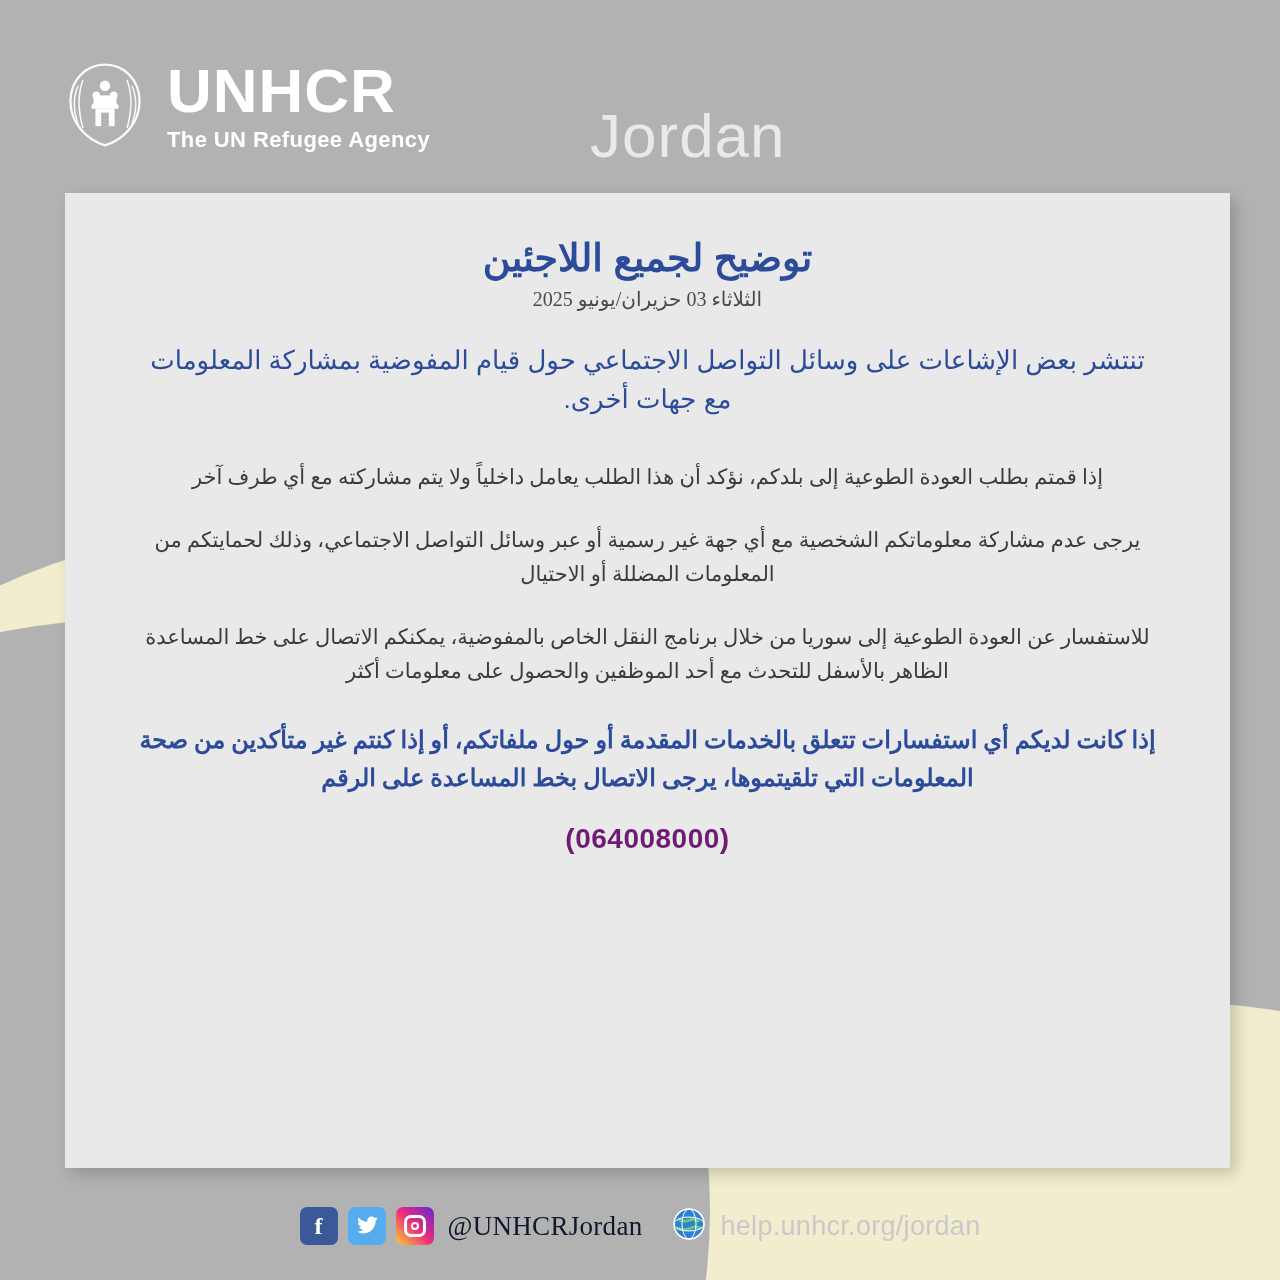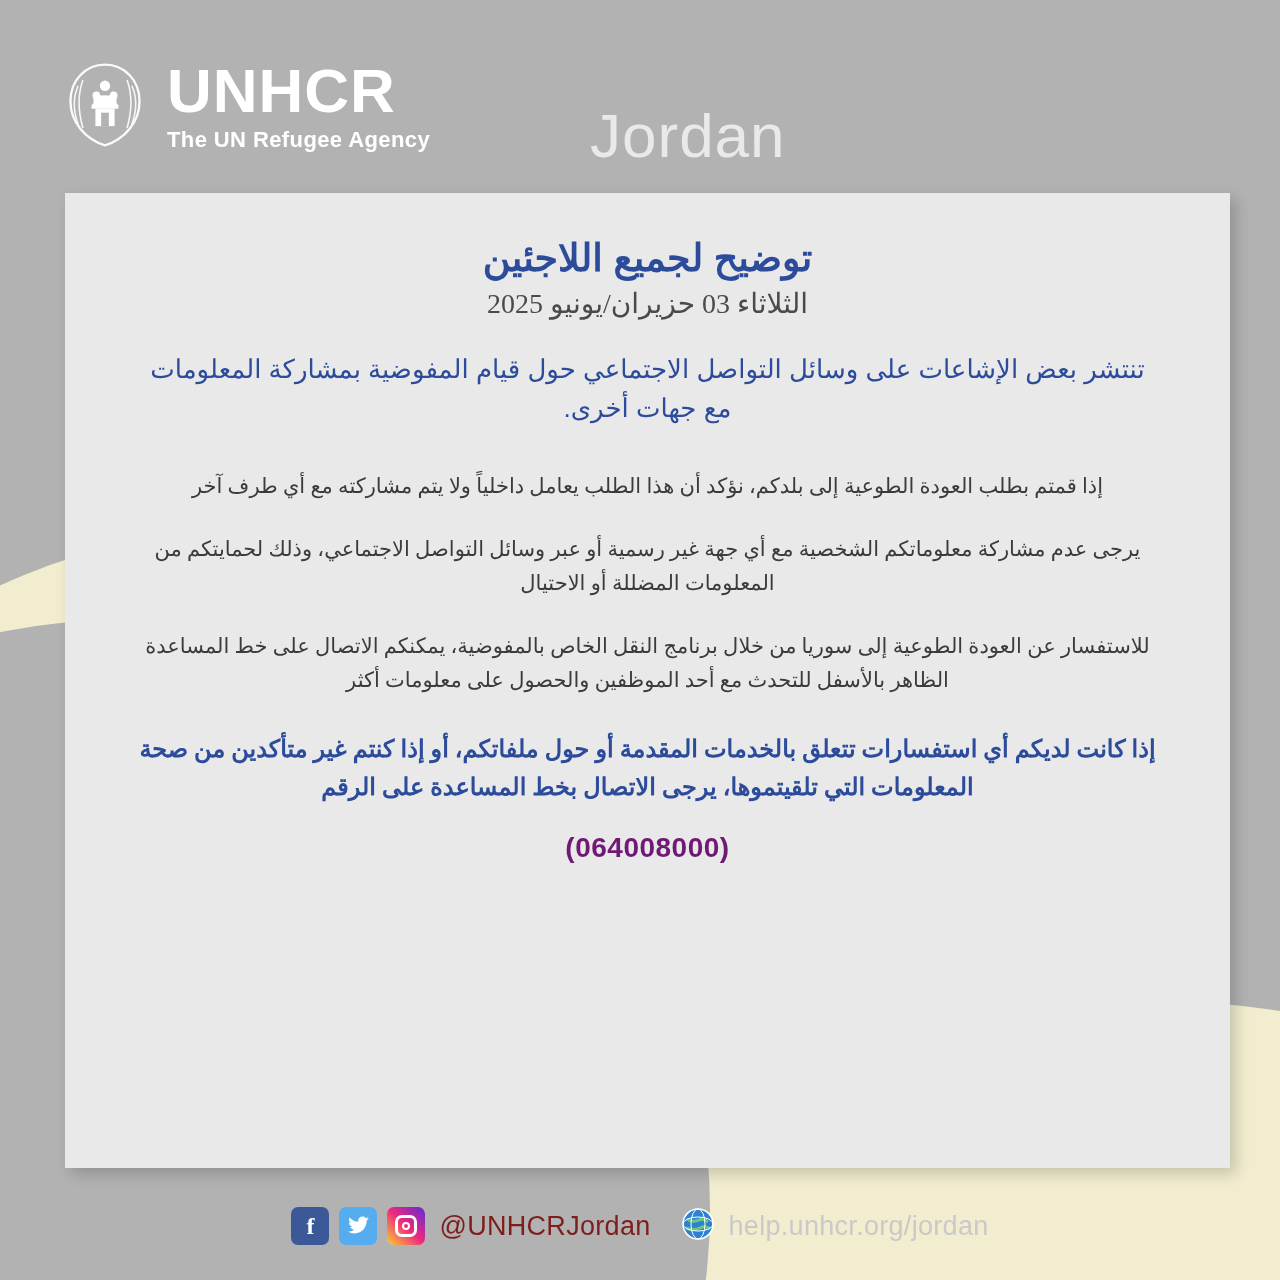--- a/index.html
+++ b/index.html
@@ -127,21 +127,21 @@
   }
   .title {
     color: #2c4b9b;
     font-size: 38px;
     font-weight: bold;
     margin: 8px 0 4px 0;
     line-height: 1.25;
   }
   .subtitle {
     color: #4a4a4a;
-    font-size: 28px;
+    font-size: 20px;
     margin: 0 0 30px 0;
     font-family: "Liberation Serif", serif;
   }
   .para-blue-bold {
     color: #2c4b9b;
     font-size: 26px;
     font-weight: normal;
     line-height: 1.5;
     margin: 0 0 42px 0;
     text-align: center;
@@ -226,23 +226,23 @@
   .ic-ig .ring:after {
     content: "";
     position: absolute;
     width: 8px; height: 8px;
     border: 2.5px solid #fff;
     border-radius: 50%;
     top: 4px; left: 4px;
     box-sizing: border-box;
   }
   .handle {
-    color: #7f1d1d;
+    color: #0f172a;
     font-size: 27px;
-    font-family: Liberation Sans, sans-serif;
+    font-family: Liberation Serif, serif;
     letter-spacing: 0.3px;
   }
   .globe {
     font-size: 34px;
     line-height: 1;
     margin-left: 16px;
   }
   .site {
     color: #c9c9c9;
     font-size: 27px;

